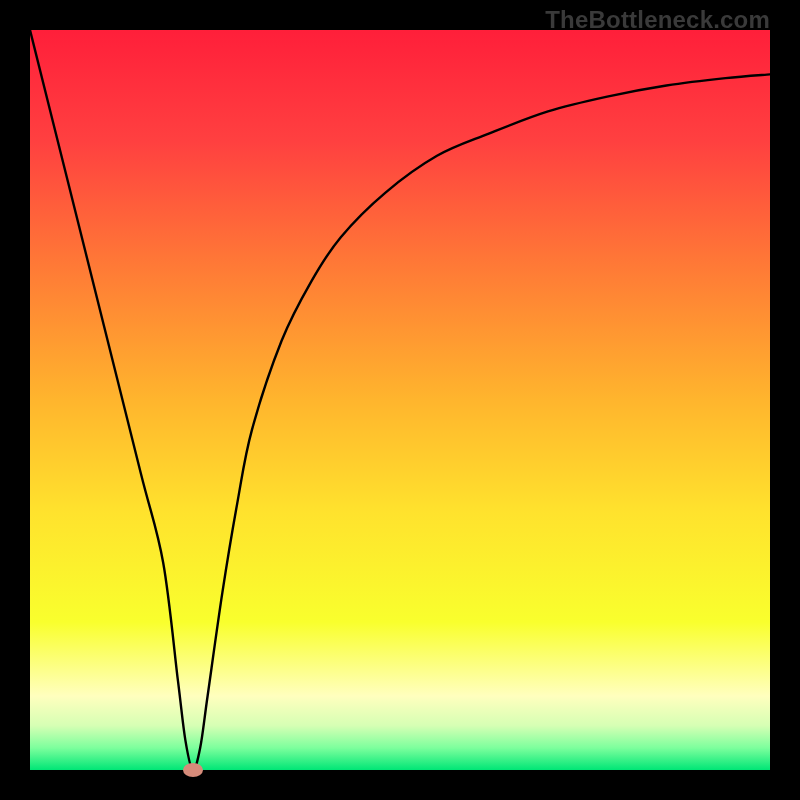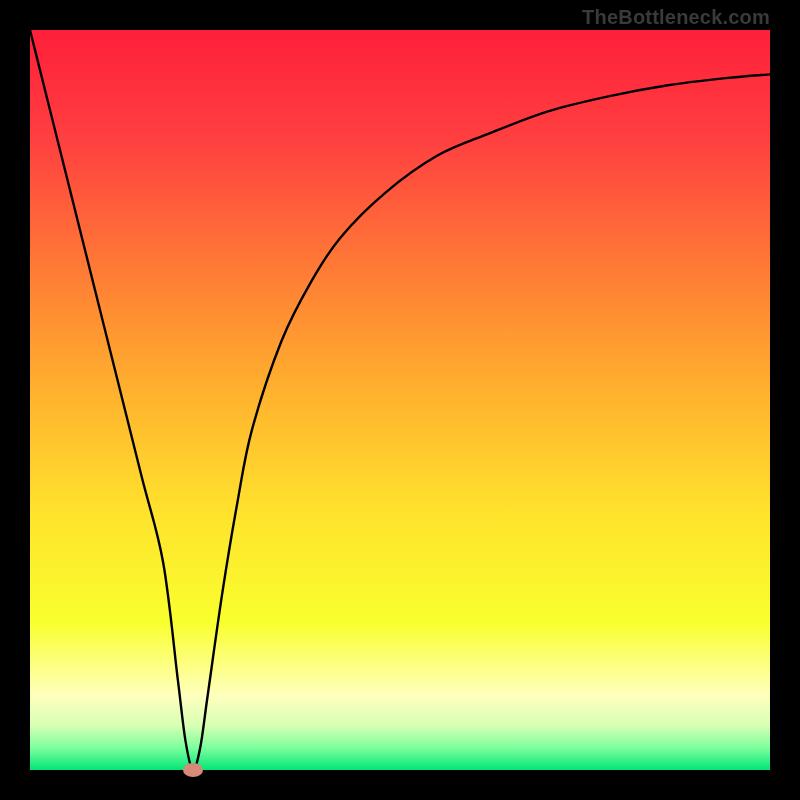--- a/index.html
+++ b/index.html
@@ -30,24 +30,25 @@
   svg.curve {
     position: absolute;
     inset: 0;
   }
   .watermark {
     position: absolute;
     top: 6px;
     right: 30px;
     color: #3a3a3a;
     font-family: Arial, Helvetica, sans-serif;
-    font-size: 20px;
+    font-size: 24px;
     font-weight: 600;
     letter-spacing: 0.2px;
     user-select: none;
+    text-decoration: underline;
   }
   .marker {
     position: absolute;
     background: #d68b7a;
     border-radius: 50% / 50%;
     transform: translate(-50%, -50%);
   }
 </style>
 </head>
 <body>

